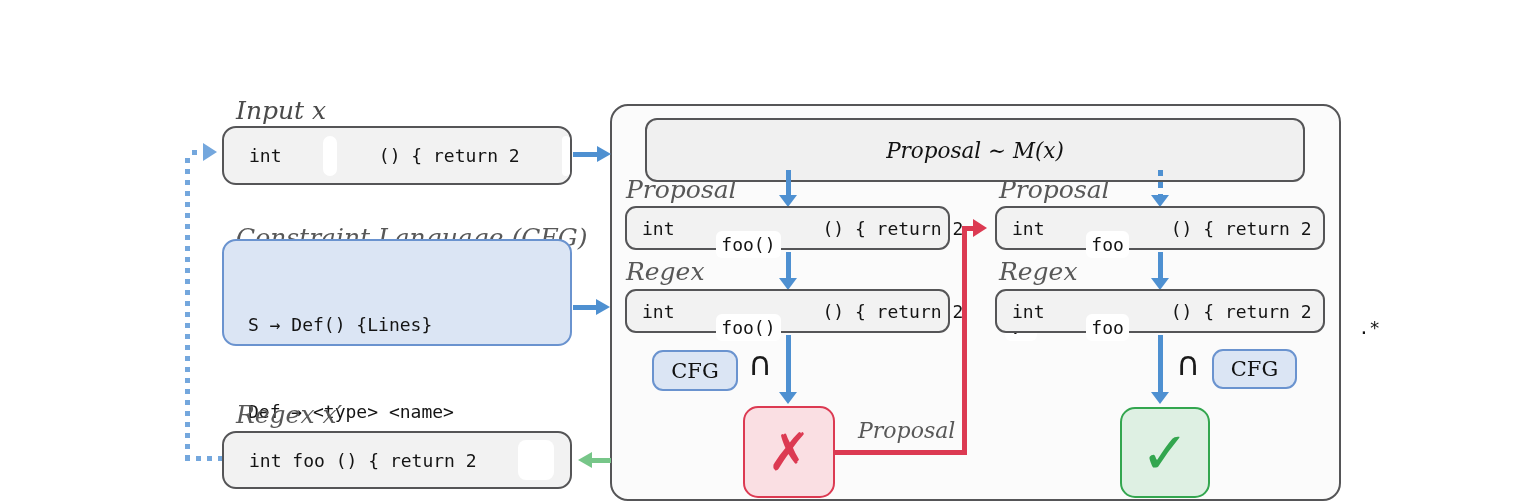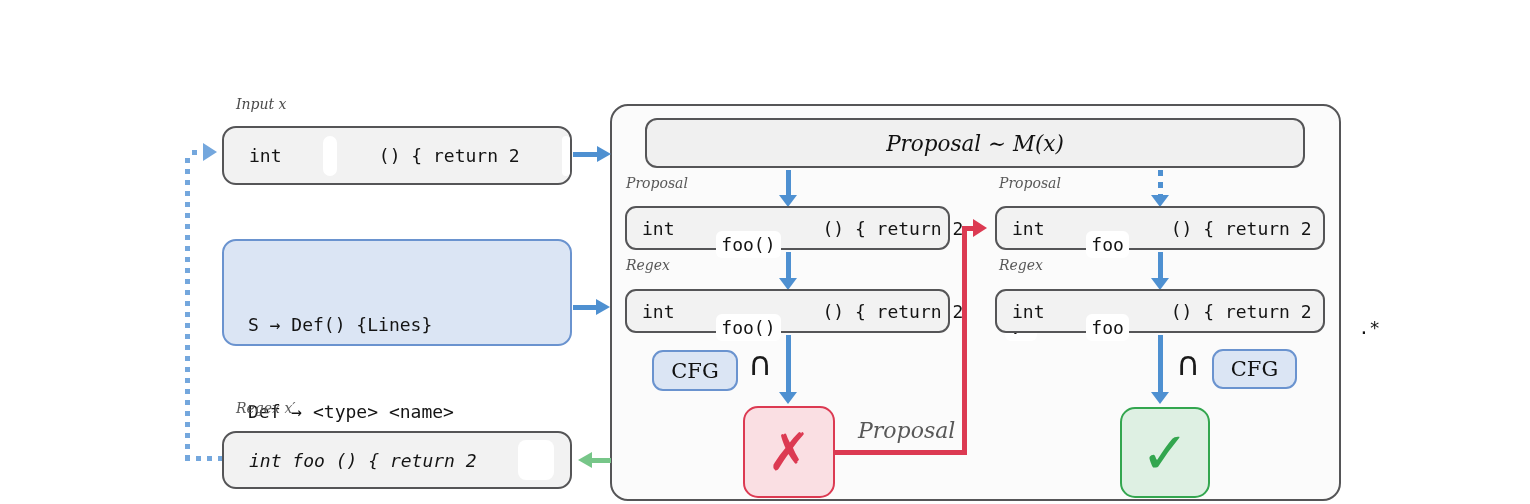--- a/index.html
+++ b/index.html
@@ -1,21 +1,21 @@
 <!DOCTYPE html>
 <html style="--blue: #4e90d1; --blue_light: #74a7dd; --box_fill: #f2f2f2; --box_border: #555557; --cfg_fill: #dbe5f4; --cfg_border: #6a93cf; --panel_fill: #fbfbfb; --red: #dc3a52; --red_fill: #fadfe3; --green: #33a64f; --green_fill: #def0e3; --green_arrow: #77c689;"><head>
 <meta charset="utf-8">
 <style>
   html,body{margin:0;padding:0;background:#fff;}
   .canvas{position:relative;width:1530px;height:504px;background:#ffffff;overflow:hidden;
           font-family:"DejaVu Sans",sans-serif;}
 
   
   .lbl{position:absolute;font-family:"DejaVu Serif",serif;font-style:italic;
-       font-size:14px;color:#585858;white-space:nowrap;line-height:1.1;}
+       font-size:25px;color:#585858;white-space:nowrap;line-height:1.1;}
 
   
   .codebox{position:absolute;background:var(--box_fill);border:2px solid var(--box_border);
            display:flex;align-items:center;font-family:"DejaVu Sans Mono",monospace;
            color:#141414;white-space:pre;box-sizing:border-box;gap:31px;}
   .lg{border-radius:14px;font-size:18px;height:59px;padding-left:25px;}
   .sm{border-radius:11px;font-size:18px;height:44px;padding-left:15px;}
   .chip{background:#ffffff;border-radius:6px;padding:3px 5px;margin-top:32px;}
   .blank{display:inline-block;background:#ffffff;border-radius:8px;}
   .lg .blank{height:40px;}
@@ -71,43 +71,44 @@
 </head>
 <body>
 
 <div class="canvas">
 
   <div class="panel" style="left:610px;top:104px;width:731px;height:397px;"></div>
 
   <div class="lbl" style="left:236px;top:97px;color:#4a4a4a;">Input x</div>
   <div class="codebox lg" style="left:222px;top:126px;width:350px;"><span>int </span><span class="blank" style="width: 58px;"></span><span> () { return 2 </span><span class="blank" style="width: 36px;"></span></div>
 
+  <div class="lbl" style="left:236px;top:224px;">Constraint Language (CFG)</div>
   <div class="cfgbox" style="left:222px;top:239px;width:350px;height:107px;">
     <div>S → Def() {Lines}</div>
     <div>Def → &lt;type&gt; &lt;name&gt;</div>
   </div>
 
   <div class="lbl" style="left:236px;top:401px;">Regex x′</div>
-  <div class="codebox lg" style="left:222px;top:431px;width:350px;height:58px;font-style:italic;"><span>int foo () { return 2 </span><span class="blank" style="width: 36px;"></span></div>
+  <div class="codebox lg" style="left:222px;top:431px;width:350px;height:58px;"><span>int foo () { return 2 </span><span class="blank" style="width: 36px;"></span></div>
 
   <div class="dot-h" style="left:185px;top:456px;width:37px;"></div>
   <div class="dot-v" style="left:185px;top:158px;height:299px;"></div>
   <div class="dot-h" style="left:192px;top:150px;width:11px;"></div>
   <div class="head-right lightblue" style="left:203px;top:143px;"></div>
 
   <div class="shaft-h" style="left:573px;top:152px;width:25px;"></div>
   <div class="head-right" style="left:597px;top:146px;"></div>
 
   <div class="shaft-h" style="left:573px;top:305px;width:24px;"></div>
   <div class="head-right" style="left:596px;top:299px;"></div>
 
   <div class="shaft-h greenline" style="left:591px;top:458px;width:20px;"></div>
   <div class="head-left" style="left:578px;top:452px;"></div>
 
-  <div class="topbox" style="left:645px;top:118px;width:660px;height:50px;">Proposal ∼ M(x)</div>
+  <div class="topbox" style="left:645px;top:118px;width:660px;height:64px;">Proposal ∼ M(x)</div>
 
   <div class="shaft-v" style="left:786px;top:170px;height:26px;"></div>
   <div class="head-down" style="left:779px;top:195px;"></div>
 
   <div class="lbl" style="left:626px;top:176px;">Proposal</div>
   <div class="codebox sm" style="left:625px;top:206px;width:325px;"><span>int </span><span class="chip">foo()</span><span> () { return 2 </span><span class="blank" style="width: 30px;"></span></div>
 
   <div class="shaft-v" style="left:786px;top:252px;height:27px;"></div>
   <div class="head-down" style="left:779px;top:278px;"></div>
 

